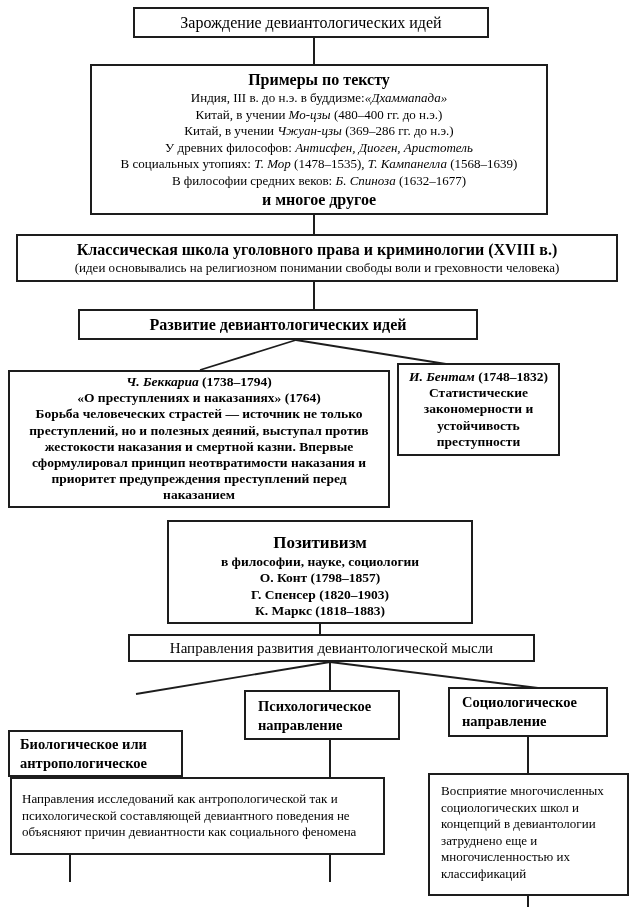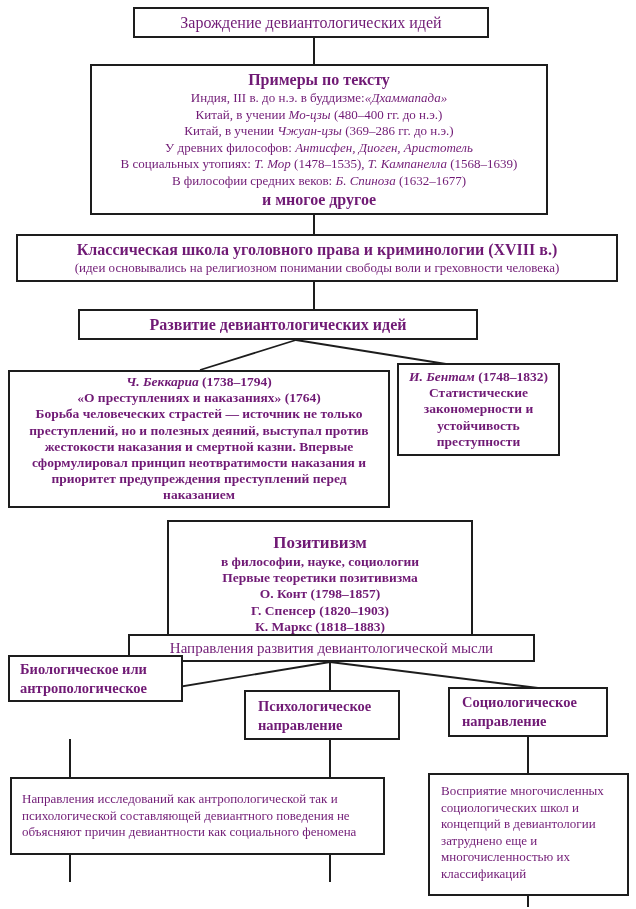--- a/index.html
+++ b/index.html
@@ -5,21 +5,21 @@
   html,body { margin:0; padding:0; }
   body { background:#e8e8e8; font-family:"Liberation Serif","DejaVu Serif",serif; }
   .page {
     position:relative; width:636px; height:909px; margin:0 auto;
     background:#ffffff; color:#1b1b1b; overflow:hidden;
   }
   .overlay { position:absolute; left:0; top:0; width:636px; height:909px; z-index:1; }
   .vline { position:absolute; width:2px; background:#1d1d1d; z-index:1; }
   .node {
     position:absolute; box-sizing:border-box; background:#ffffff;
-    border:2px solid #1d1d1d; color:#701a75; text-align:center; z-index:2;
+    border:2px solid #1d1d1d; color:#000000; text-align:center; z-index:2;
     display:flex; flex-direction:column; justify-content:center;
   }
   .left { text-align:left; }
   .rg16 { font-size:16px; line-height:20px; font-weight:normal; }
   .b17  { font-size:17px; line-height:22px; font-weight:bold;margin-top:7px; }
   .b16  { font-size:16px; line-height:21px; font-weight:bold; }
   .b15  { font-size:15px; line-height:19px; font-weight:normal; }
   .b145 { font-size:14.5px; line-height:19px; font-weight:bold; }
   .b135 { font-size:13.5px; line-height:16.2px; font-weight:bold; }
   .b13  { font-size:13px; line-height:16.5px; font-weight:normal; }
@@ -80,31 +80,30 @@
   </div>
 
   <div class="node" style="left:397px;top:363px;width:163px;min-height:85px;padding:4px 2px">
     <div class="b135"><span class="it">И. Бентам</span><span> (1748–1832)</span></div>
     <div class="b135">Статистические закономерности и устойчивость преступности</div>
   </div>
 
   <div class="node" style="left:167px;top:520px;width:306px;min-height:104px;padding:3px 4px">
     <div class="b17">Позитивизм</div>
     <div class="b135">в философии, науке, социологии</div>
-    <div class="b135">Первые теоретики позитивизма</div>
     <div class="b135">О. Конт (1798–1857)</div>
     <div class="b135">Г. Спенсер (1820–1903)</div>
     <div class="b135">К. Маркс (1818–1883)</div>
   </div>
 
   <div class="node" style="left:128px;top:634px;width:407px;height:28px">
     <div class="b15">Направления развития девиантологической мысли</div>
   </div>
 
-  <div class="node left" style="left:8px;top:655px;width:175px;height:47px;padding:2px 4px 2px 10px">
+  <div class="node left" style="left:8px;top:730px;width:175px;height:47px;padding:2px 4px 2px 10px">
     <div class="b145">Биологическое или антропологическое</div>
   </div>
 
   <div class="node left" style="left:244px;top:690px;width:156px;height:50px;padding:4px 4px 2px 12px">
     <div class="b145">Психологическое направление</div>
   </div>
 
   <div class="node left" style="left:448px;top:687px;width:160px;height:50px;padding:2px 4px 2px 12px">
     <div class="b145">Социологическое направление</div>
   </div>

